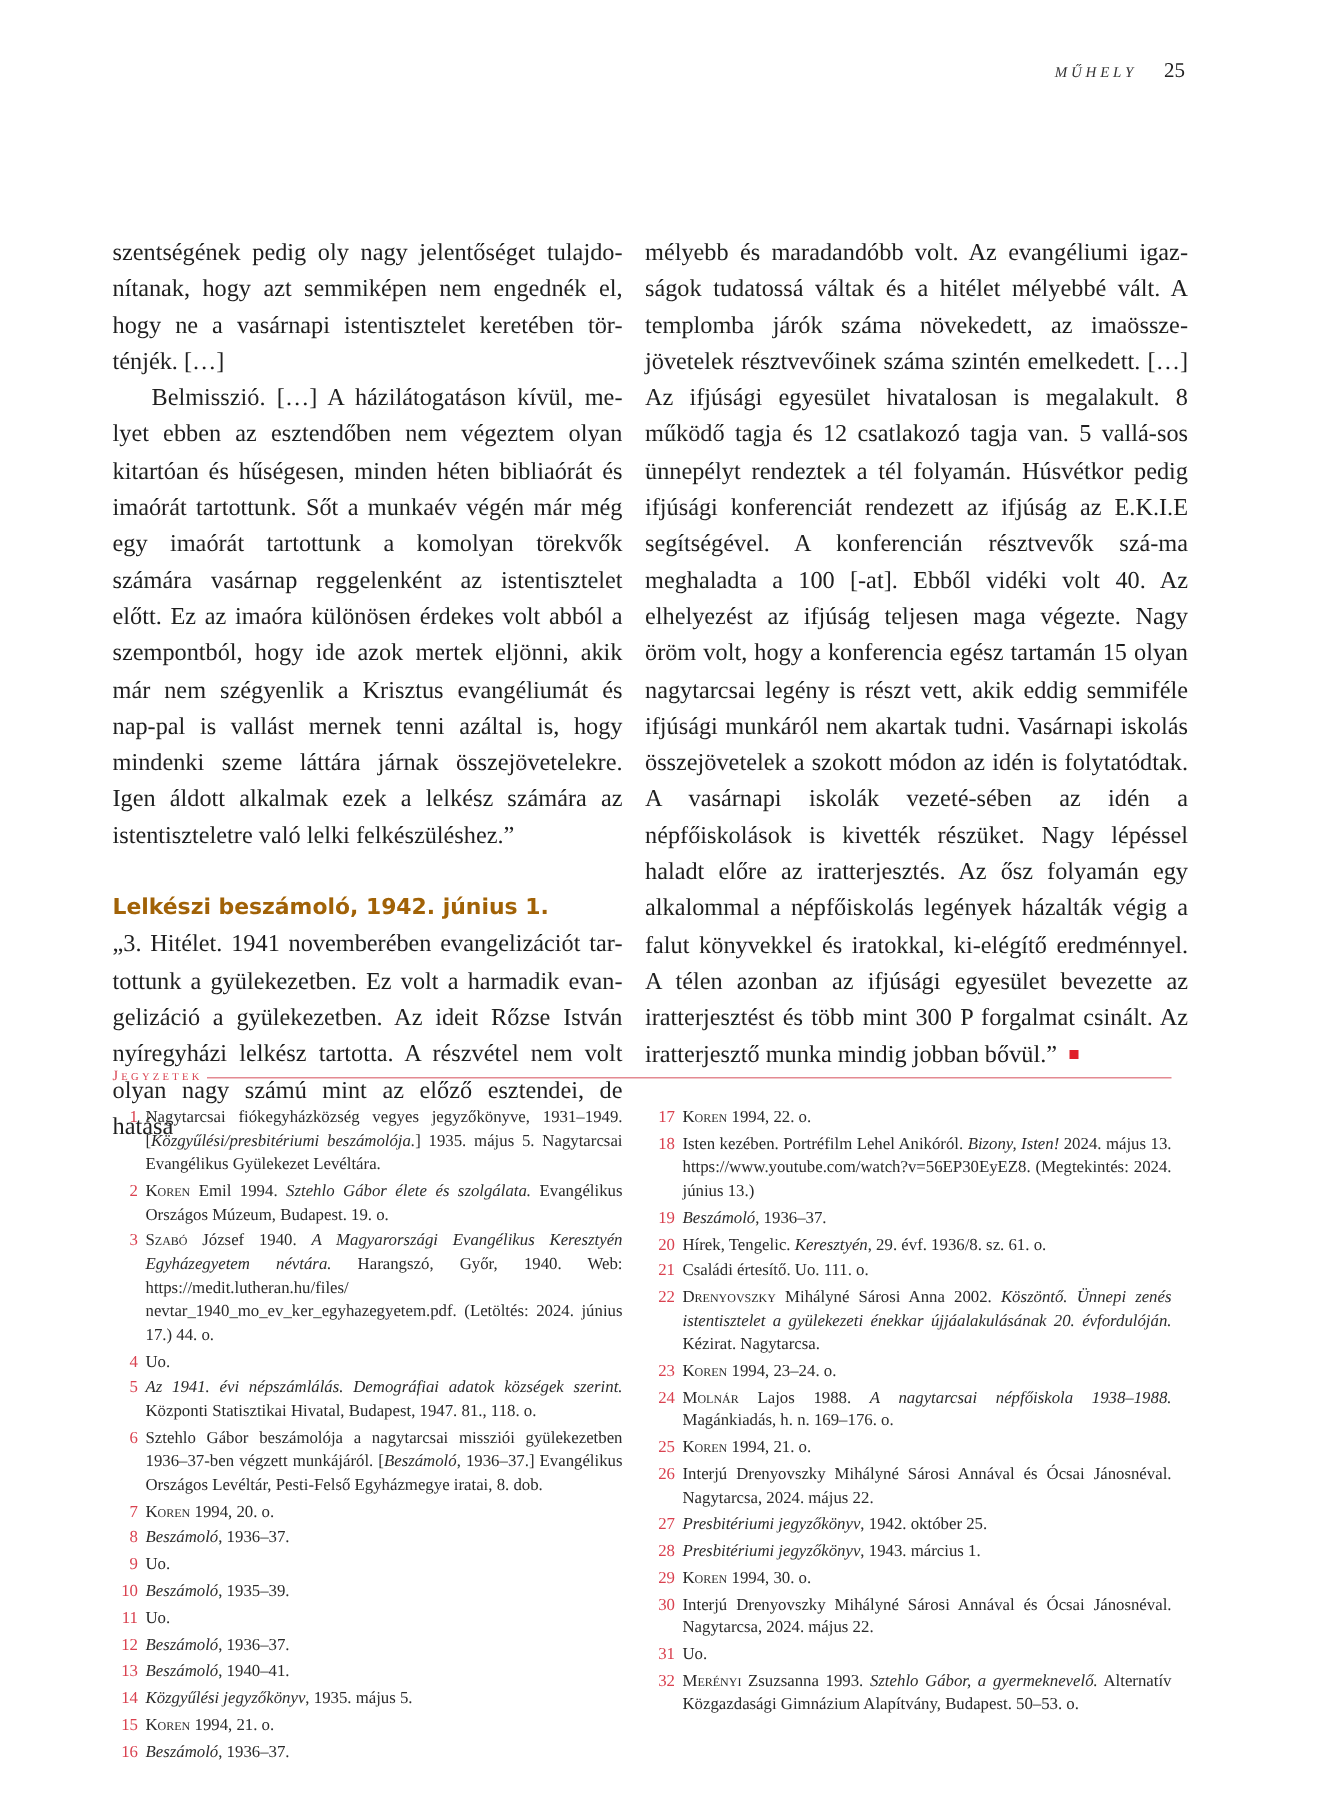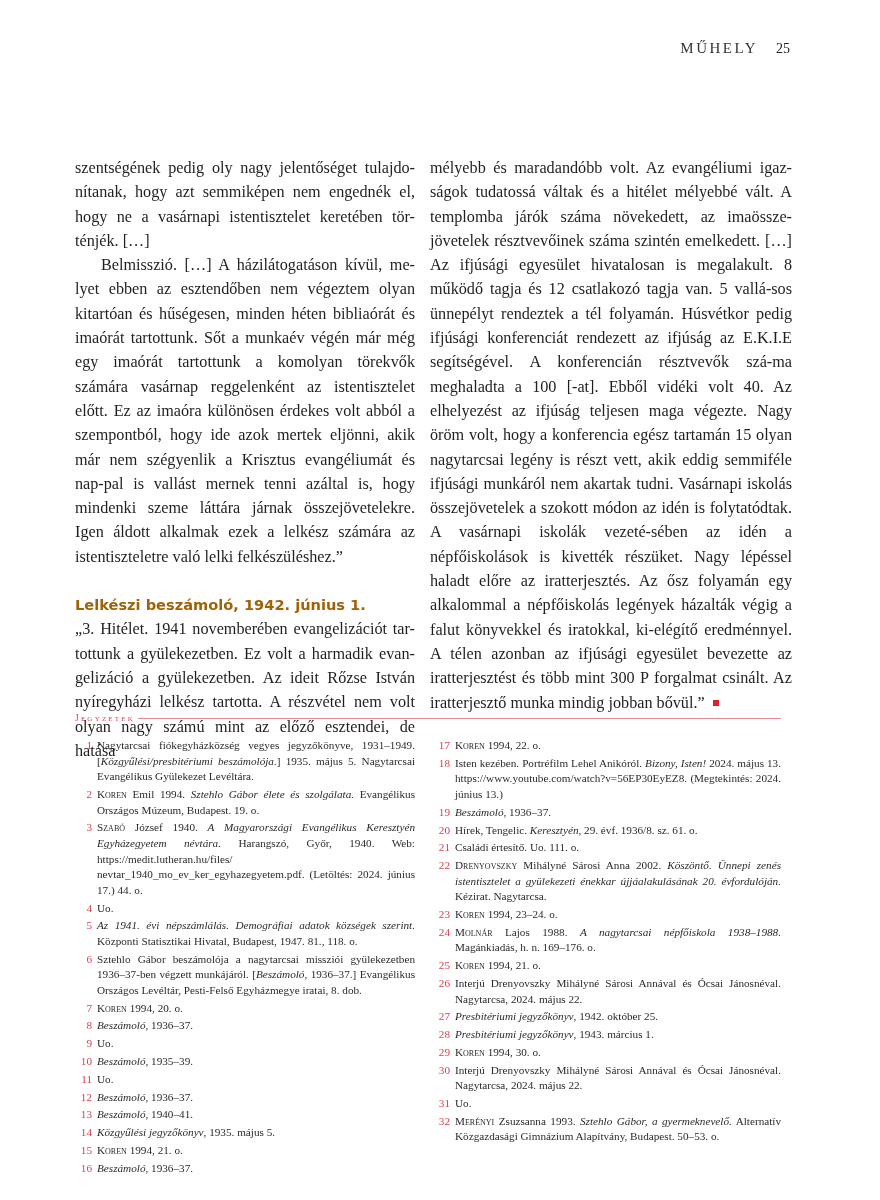--- a/index.html
+++ b/index.html
@@ -7,21 +7,21 @@
       width: 880px; height: 1200px; position: relative; overflow: hidden;
       color: #1f1f1f;
       font-family: "DejaVu Serif", "Liberation Serif", serif;
     }
     .running-head {
       position: absolute; top: 40px; right: 90px;
       display: flex; align-items: baseline; gap: 18px;
       font-family: "Liberation Serif", serif;
     }
     .section-name {
-      font-size: 15px; letter-spacing: 2.5px;
+      font-style: italic; font-size: 10px; letter-spacing: 2.5px;
       color: #333;
     }
     .page-num { font-size: 14px; color: #222; }
 
     .col {
       position: absolute; top: 156px;
       font-family: "Liberation Serif", serif;
       font-size: 16.2px; line-height: 24.3px;
       text-align: justify; hyphens: manual;
     }

